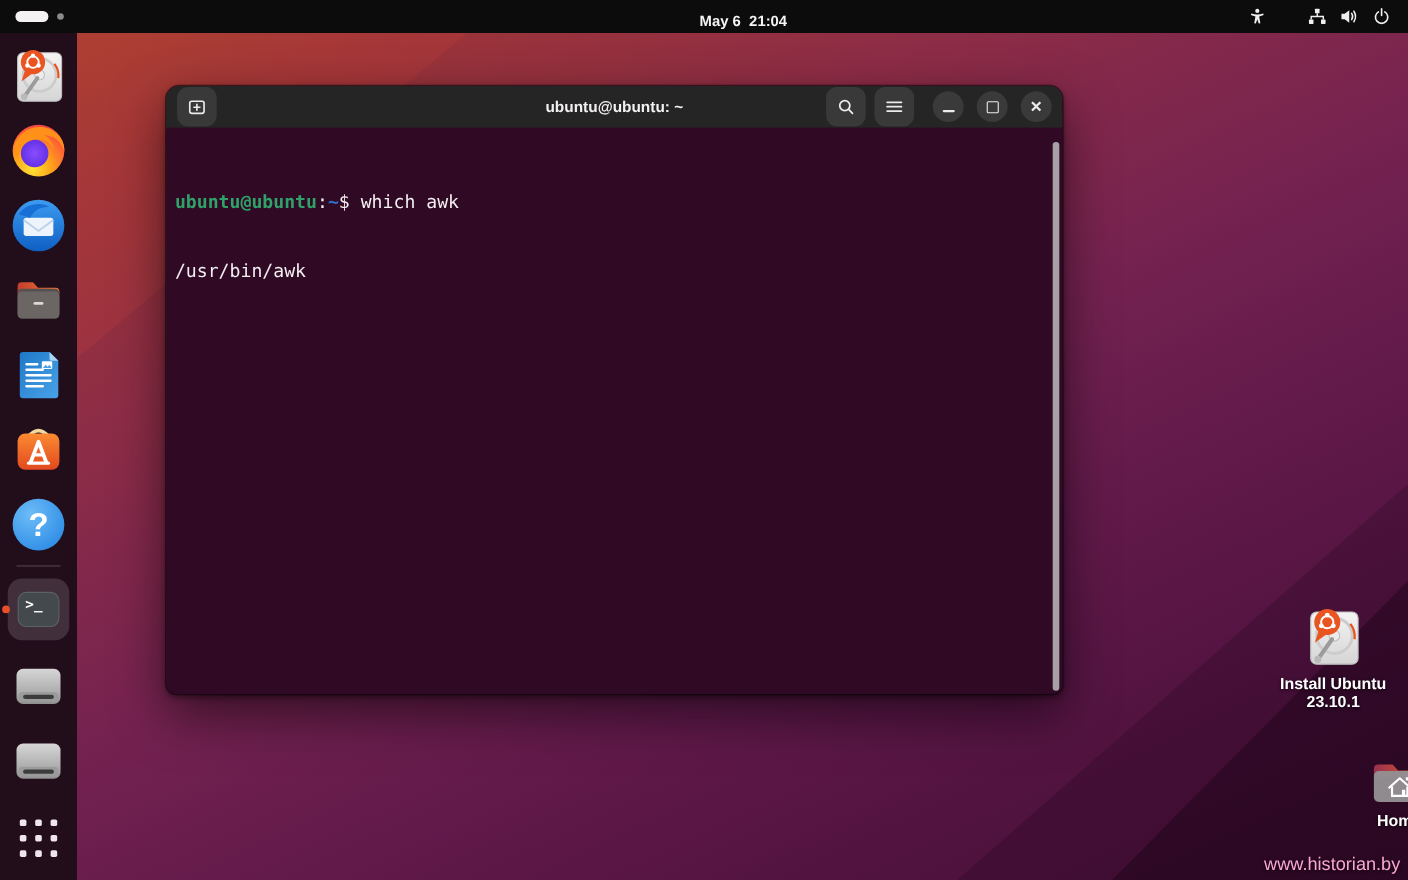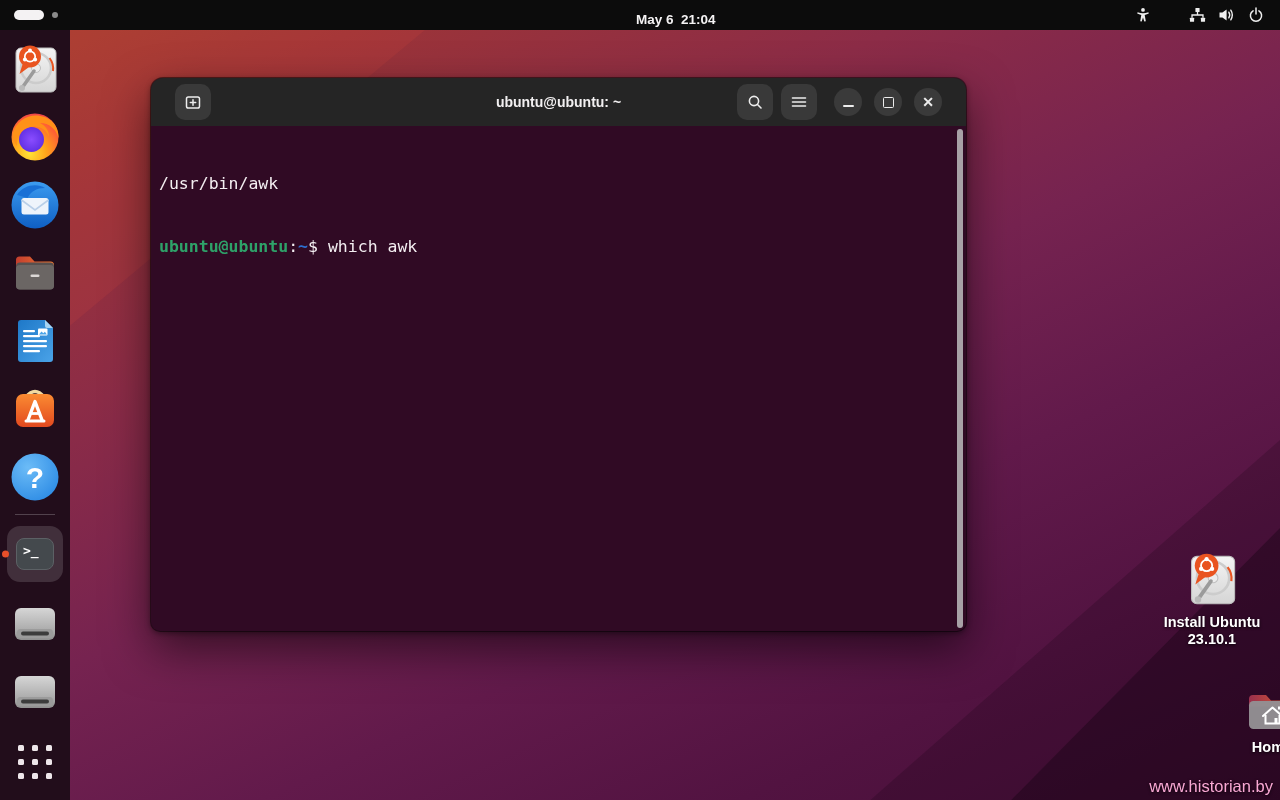--- a/index.html
+++ b/index.html
@@ -50,21 +50,21 @@
   }
   .grid-dots{display:grid;grid-template-columns:repeat(3,6px);grid-template-rows:repeat(3,6px);gap:8px;}
   .grid-dots i{width:6px;height:6px;border-radius:1.5px;background:#eee6ea;}
 
   
   .window{
     position:absolute;left:151px;top:78px;width:815px;height:553px;
     border-radius:12px 12px 9px 9px;background:#300a24;overflow:hidden;z-index:30;
     box-shadow:0 2px 6px rgba(0,0,0,0.45),0 18px 46px rgba(0,0,0,0.55),0 0 0 1px rgba(0,0,0,0.45);
   }
-  .titlebar{height:48px;background:#252525;display:flex;align-items:center;padding:0 24px;position:relative;}
+  .titlebar{height:38px;background:#252525;display:flex;align-items:center;padding:0 10px;position:relative;}
   .title{position:absolute;left:0;right:0;text-align:center;color:#f2f0f1;font-weight:bold;font-size:14px;pointer-events:none;}
   .tbtn{width:36px;height:36px;border-radius:10px;background:#393939;display:flex;align-items:center;justify-content:center;flex:none;z-index:2;}
   .win-right{margin-left:auto;display:flex;align-items:center;gap:8px;z-index:2;}
   .circles{display:flex;align-items:center;gap:12px;margin-left:9px;}
   .circ{width:28px;height:28px;border-radius:50%;background:#3a3a3a;display:flex;align-items:center;justify-content:center;}
   .min-glyph{width:11px;height:2px;background:#ededed;border-radius:1px;transform:translateY(4px);}
   .max-glyph{width:9px;height:9px;border:1.6px solid #ededed;border-radius:1.5px;}
   .close-glyph{color:#ededed;font-size:14px;line-height:1;font-weight:bold;transform:translateY(-0.5px);}
   .term-body{
     position:absolute;left:0;top:48px;right:0;bottom:0;padding:5px 8px;
@@ -333,22 +333,22 @@
             <div class="max-glyph"></div>
           </div>
         <div class="circ">
             <div class="close-glyph">✕</div>
           </div>
       </div>
     </div>
   </div>
 
   <div class="term-body">
+    <div><span class="u-green">ubuntu@ubuntu</span><span>:</span><span class="u-blue">~</span><span>$ </span><span>which awk</span></div>
     <div><span>/usr/bin/awk</span></div>
-    <div><span class="u-green">ubuntu@ubuntu</span><span>:</span><span class="u-blue">~</span><span>$ </span><span>which awk</span></div>
   </div>
 
   <div class="scrollbar"></div>
 </div>
 
 <div class="desk-icon" style="left:1156px;top:551px;">
   <svg width="56" height="56" viewBox="0 0 52 52">
     <defs>
         <linearGradient id="dkB" x1="0" y1="0" x2="0" y2="1">
       <stop offset="0" stop-color="#f4f4f4"></stop>

